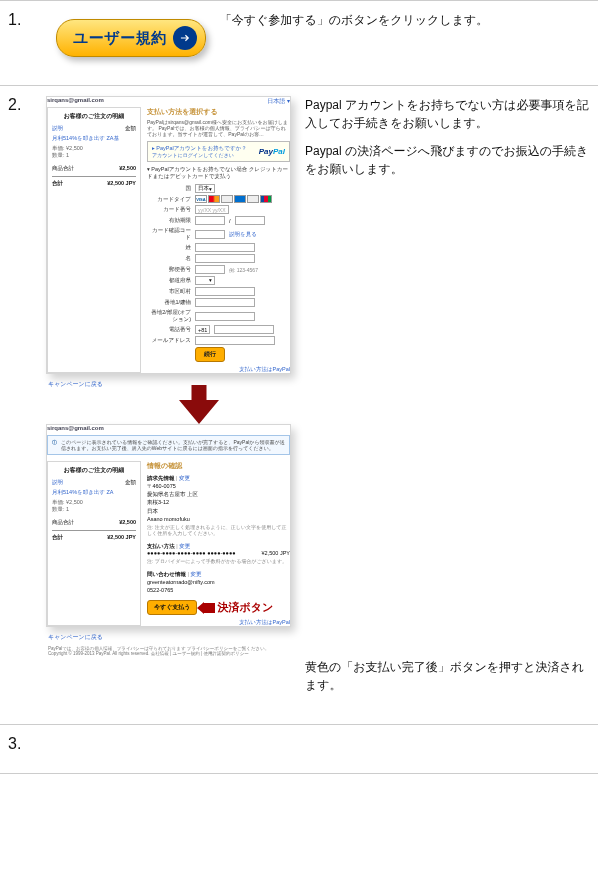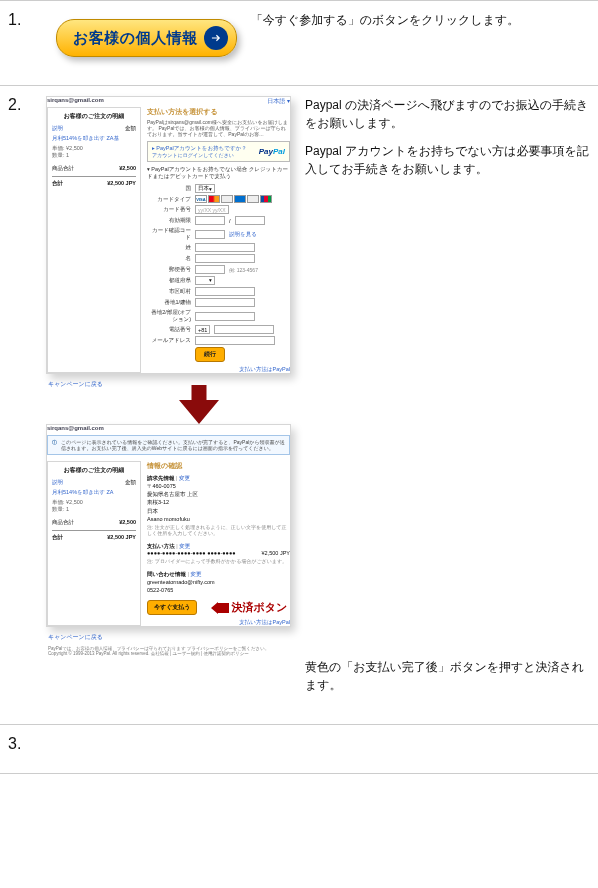--- a/index.html
+++ b/index.html
@@ -74,38 +74,38 @@
   .down-arrow svg { width: 50px; height: 40px; }
 
   .panel2 .info-notice { border: 1px solid #a4c5e8; background: #f2f8ff; padding: 3px 4px; font-size: 5px; color: #444; display: flex; gap: 4px; margin-bottom: 6px; }
   .panel2 .info-notice .i-ic { color: #3b73af; font-weight: bold; }
   .confirm-title { color: #c6933a; font-weight: bold; font-size: 7px; margin-bottom: 4px; }
   .sec { margin-bottom: 6px; font-size: 5.5px; line-height: 1.3; }
   .sec .sec-h { font-weight: bold; margin-bottom: 2px; }
   .sec .sec-h::after { content: " | "; font-weight: normal; color: #999; }
   .sec .mod { color: #36c; }
   .sec p { margin: 1px 0; }
-  .pay-now-row { display: flex; gap: 14px; }
+  .pay-now-row { display: flex; gap: 0; }
   .pay-now-btn { background: #ffae00; border: 1px solid #b87800; border-radius: 3px; padding: 2px 6px; font-size: 6px; font-weight: bold; }
   .pay-now-arrow { color: #a00; font-weight: bold; font-size: 11px; display: flex; align-items: center; gap: 2px; }
   .pay-now-arrow svg { width: 18px; height: 14px; }
   .offer-link { color: #36c; font-size: 6px; margin: 6px 0 0 2px; }
   .foot-legal { font-size: 4.5px; color: #777; line-height: 1.2; margin-top: 4px; padding: 0 2px; }
 
   .last-border { border-bottom: 1px solid #ccc; }
 </style>
 </head>
 <body>
 
 <div class="step">
   <div class="step-num">1.</div>
   <div class="step-body">
     <div class="step-left">
       <div class="join-btn">
-        <span>お客様の個人情報</span>
+        <span>ユーザー規約</span>
         <span class="arrow-circle">
           <svg viewBox="0 0 24 24">
               <path fill="#fff" d="M5 11h10l-3-3 1.4-1.4L19 12l-5.6 5.4L12 16l3-3H5z"></path>
             </svg>
         </span>
       </div>
     </div>
     <div class="step-text">
       <p>「今すぐ参加する」のボタンをクリックします。</p>
     </div>
@@ -296,22 +296,22 @@
             <div class="pp-foot">支払い方法はPayPal</div>
           </div>
         </div>
       </div>
       <div class="offer-link">キャンペーンに戻る</div>
       <div class="foot-legal">PayPalでは、お客様の個人情報、プライバシーは守られております プライバシーポリシーをご覧ください。
 Copyright © 1999-2013 PayPal. All rights reserved. 会社情報 | ユーザー規約 | 使用許諾契約ポリシー</div>
 
     </div>
     <div class="step-text">
+      <p>Paypal アカウントをお持ちでない方は必要事項を記入してお手続きをお願いします。</p>
       <p>Paypal の決済ページへ飛びますのでお振込の手続きをお願いします。</p>
-      <p>Paypal アカウントをお持ちでない方は必要事項を記入してお手続きをお願いします。</p>
       <p style="margin-top:480px">黄色の「お支払い完了後」ボタンを押すと決済されます。</p>
     </div>
   </div>
 </div>
 
 <div class="step last-border">
   <div class="step-num">3.</div>
 </div>
 
 </body></html>

